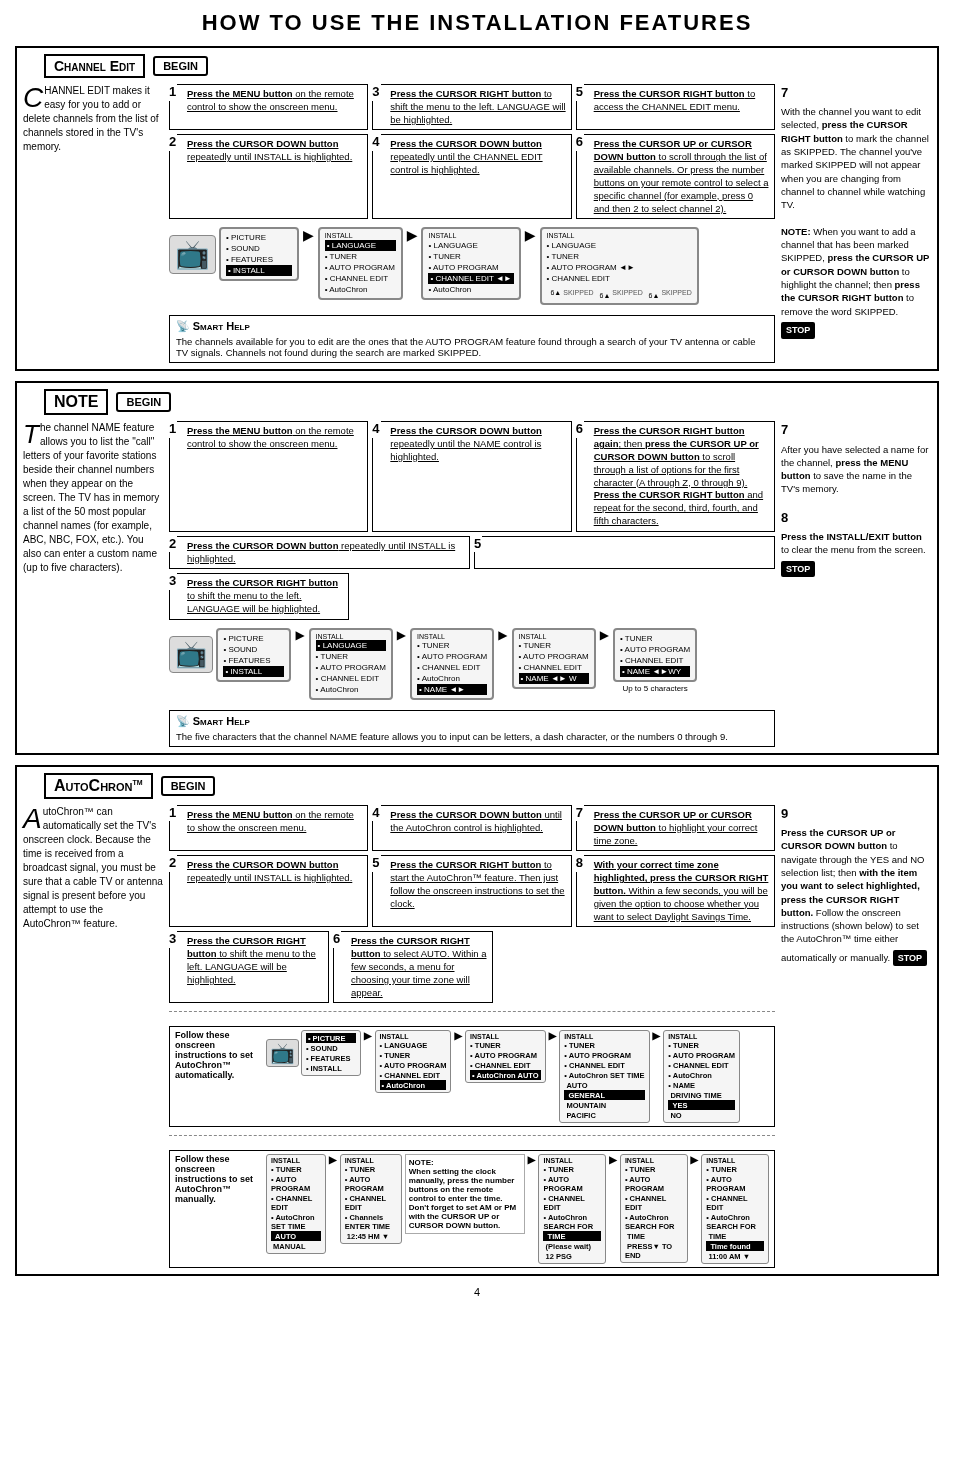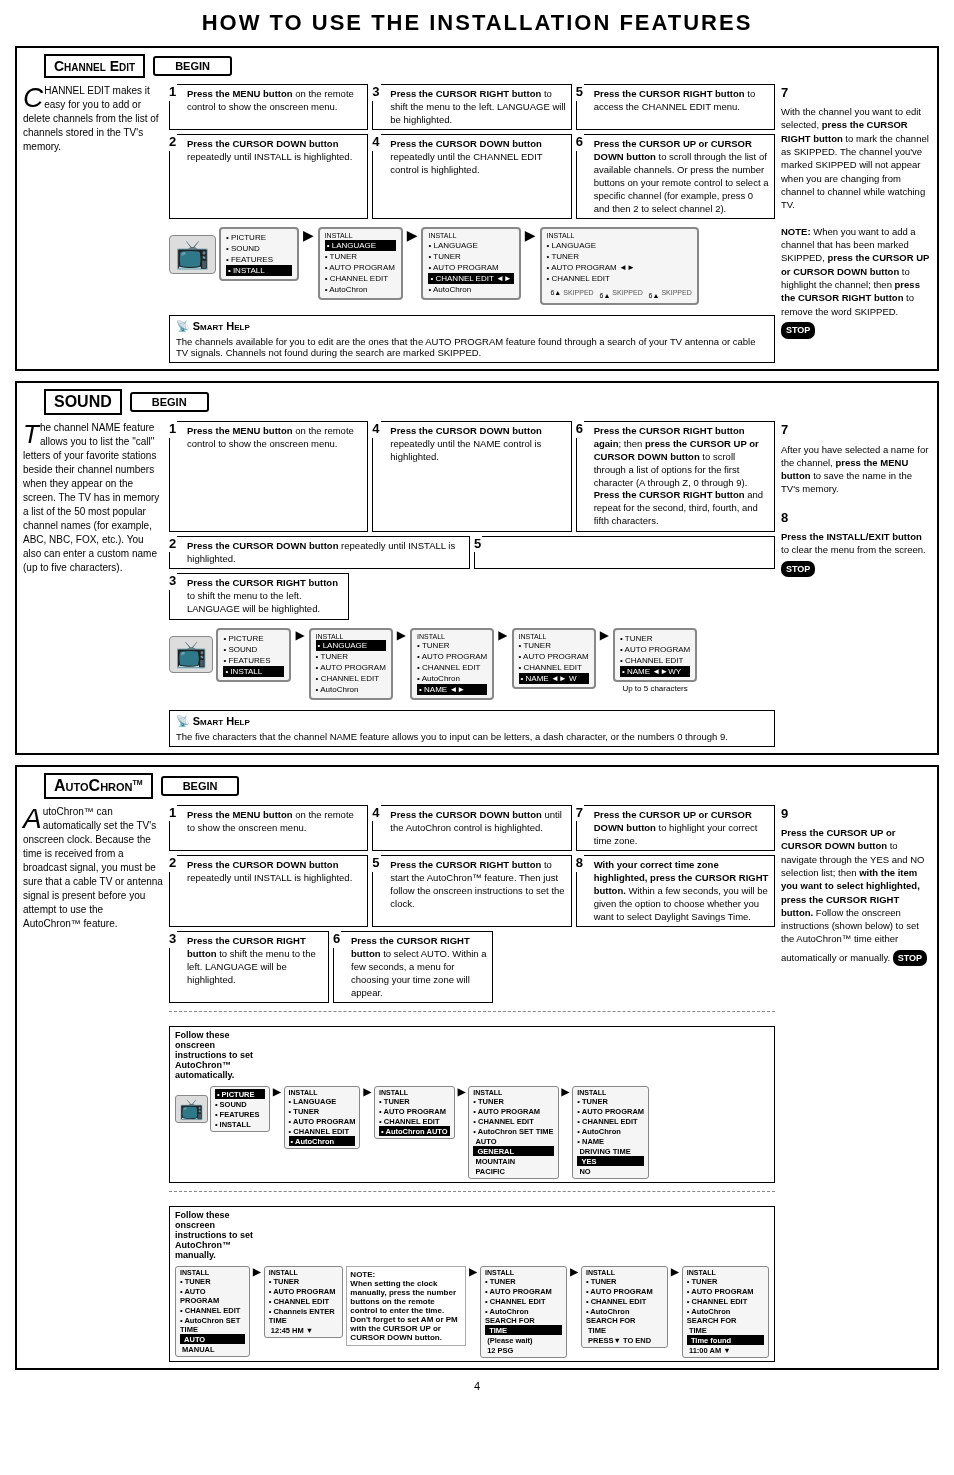--- a/index.html
+++ b/index.html
@@ -36,21 +36,21 @@
     .section-title-box {
       border: 2px solid #000;
       padding: 2px 8px;
       font-size: 14px;
       font-weight: bold;
       margin-right: 8px;
       font-variant: small-caps;
     }
     .begin-badge {
       border: 2px solid #000;
-      padding: 2px 20px;
+      padding: 2px 8px;
       font-size: 11px;
       font-weight: bold;
       border-radius: 3px;
     }
     .section-body {
       display: flex;
       gap: 6px;
     }
     .left-col {
       width: 140px;
@@ -87,20 +87,21 @@
       font-weight: bold;
       font-size: 13px;
       position: absolute;
       top: -2px;
       left: -2px;
       background: #fff;
       padding: 0 1px;
     }
     .step-content {
       margin-left: 12px;
+      text-decoration: underline;
     }
     .step b { font-weight: bold; }
     .screens-row {
       display: flex;
       gap: 4px;
       margin-top: 4px;
       align-items: flex-start;
     }
     .tv-screen {
       border: 2px solid #888;
@@ -136,21 +137,21 @@
       font-weight: bold;
       font-variant: small-caps;
       margin-bottom: 3px;
     }
     .stop-badge {
       background: #000;
       color: #fff;
       font-weight: bold;
       font-size: 9px;
       padding: 2px 5px;
-      border-radius: 7px;
+      border-radius: 2px;
       display: inline-block;
       margin-top: 4px;
     }
     .right-col {
       width: 150px;
       flex-shrink: 0;
       font-size: 9.5px;
       line-height: 1.4;
     }
     .right-col b { font-weight: bold; }
@@ -185,21 +186,20 @@
     }
     .follow-box {
       border: 1px solid #000;
       padding: 3px 5px;
       font-size: 9px;
       font-weight: bold;
       margin-top: 6px;
       display: flex;
       gap: 6px;
       align-items: flex-start;
-      flex-direction: column;
     }
     .follow-label {
       width: 85px;
       flex-shrink: 0;
     }
     .follow-screens {
       display: flex;
       gap: 3px;
       align-items: flex-start;
       flex: 1;
@@ -331,21 +331,21 @@
       <div style="font-size:13px;font-weight:bold;margin-bottom:3px;">7</div>
       With the channel you want to edit selected, <b>press the CURSOR RIGHT button</b> to mark the channel as SKIPPED. The channel you've marked SKIPPED will not appear when you are changing from channel to channel while watching TV.<br><br>
       <b>NOTE:</b> When you want to add a channel that has been marked SKIPPED, <b>press the CURSOR UP or CURSOR DOWN button</b> to highlight the channel; then <b>press the CURSOR RIGHT button</b> to remove the word SKIPPED.
       <div class="stop-badge">STOP</div>
     </div>
   </div>
 </div>
 
 <div class="section">
   <div class="section-header">
-    <div class="section-title-box" style="font-size:16px;">SOUND</div>
+    <div class="section-title-box" style="font-size:16px;">NOTE</div>
     <div class="begin-badge">BEGIN</div>
   </div>
   <div class="section-body">
 
     <div class="left-col">
       <span class="drop-cap" style="font-size:26px;">T</span>
       <span>he channel NAME feature allows you to list the "call" letters of your favorite stations beside their channel numbers when they appear on the screen. The TV has in memory a list of the 50 most popular channel names (for example, ABC, NBC, FOX, etc.). You also can enter a custom name (up to five characters).</span>
     </div>
 
     <div class="steps-area">

